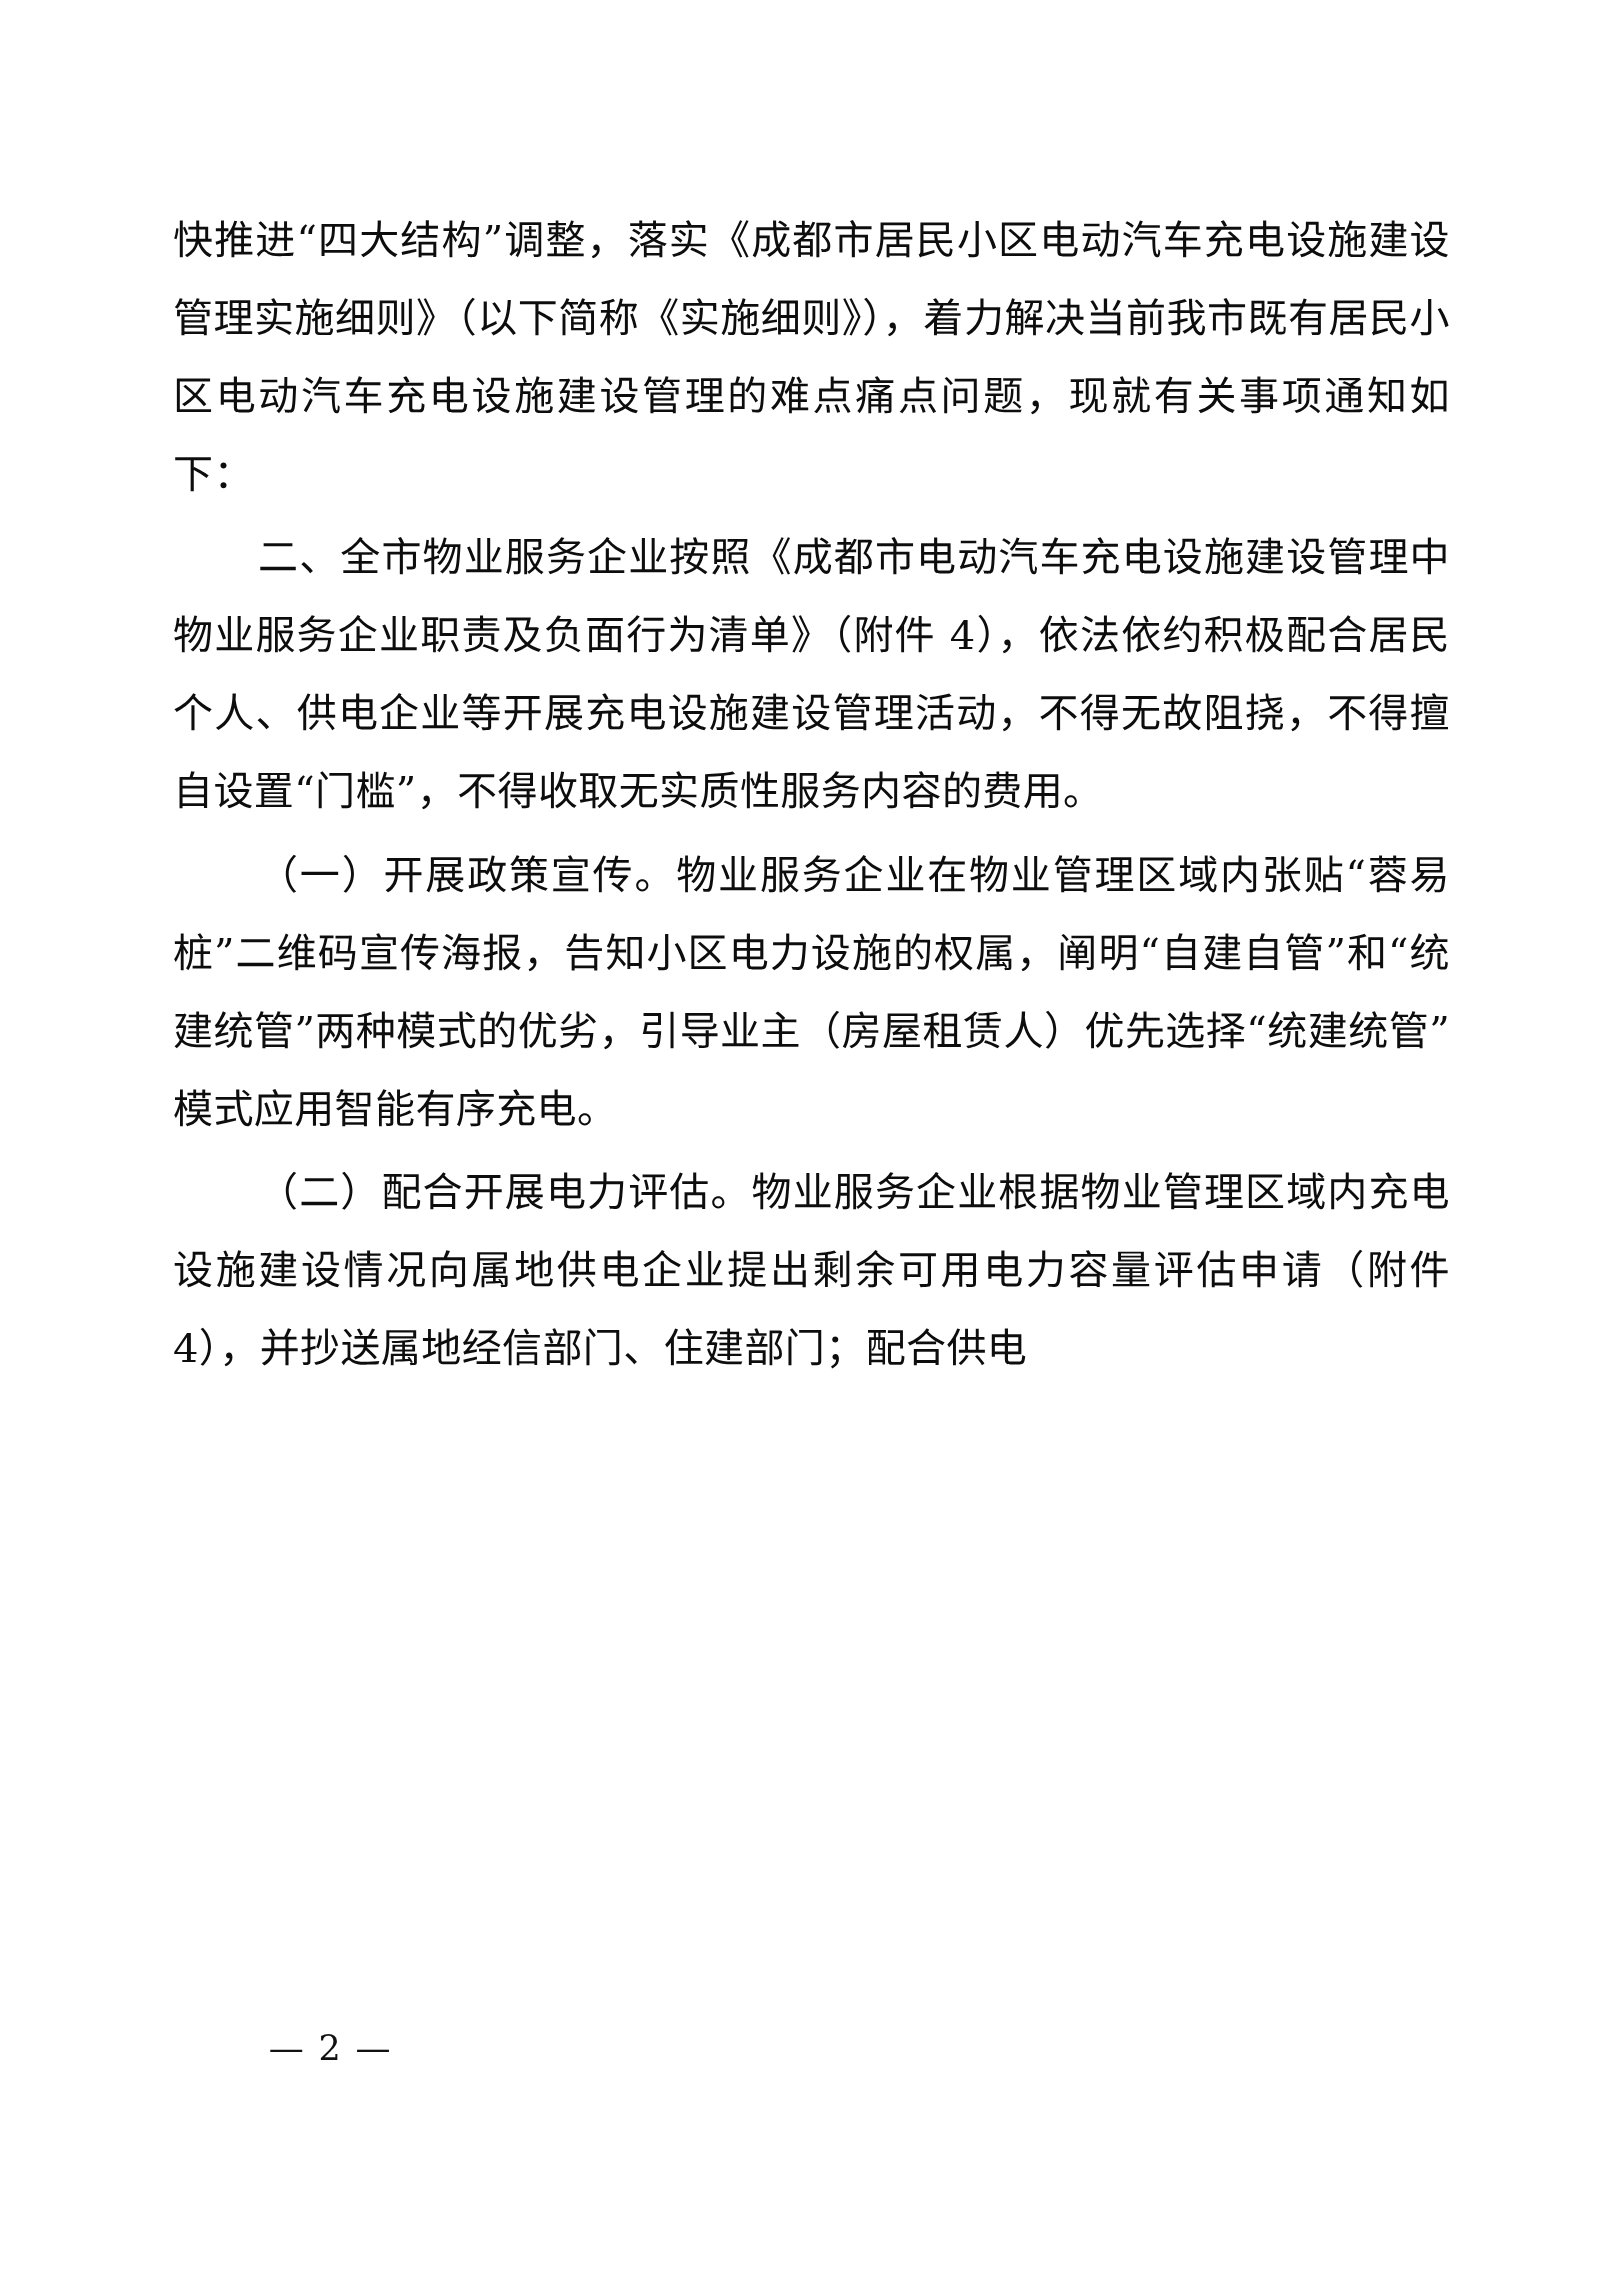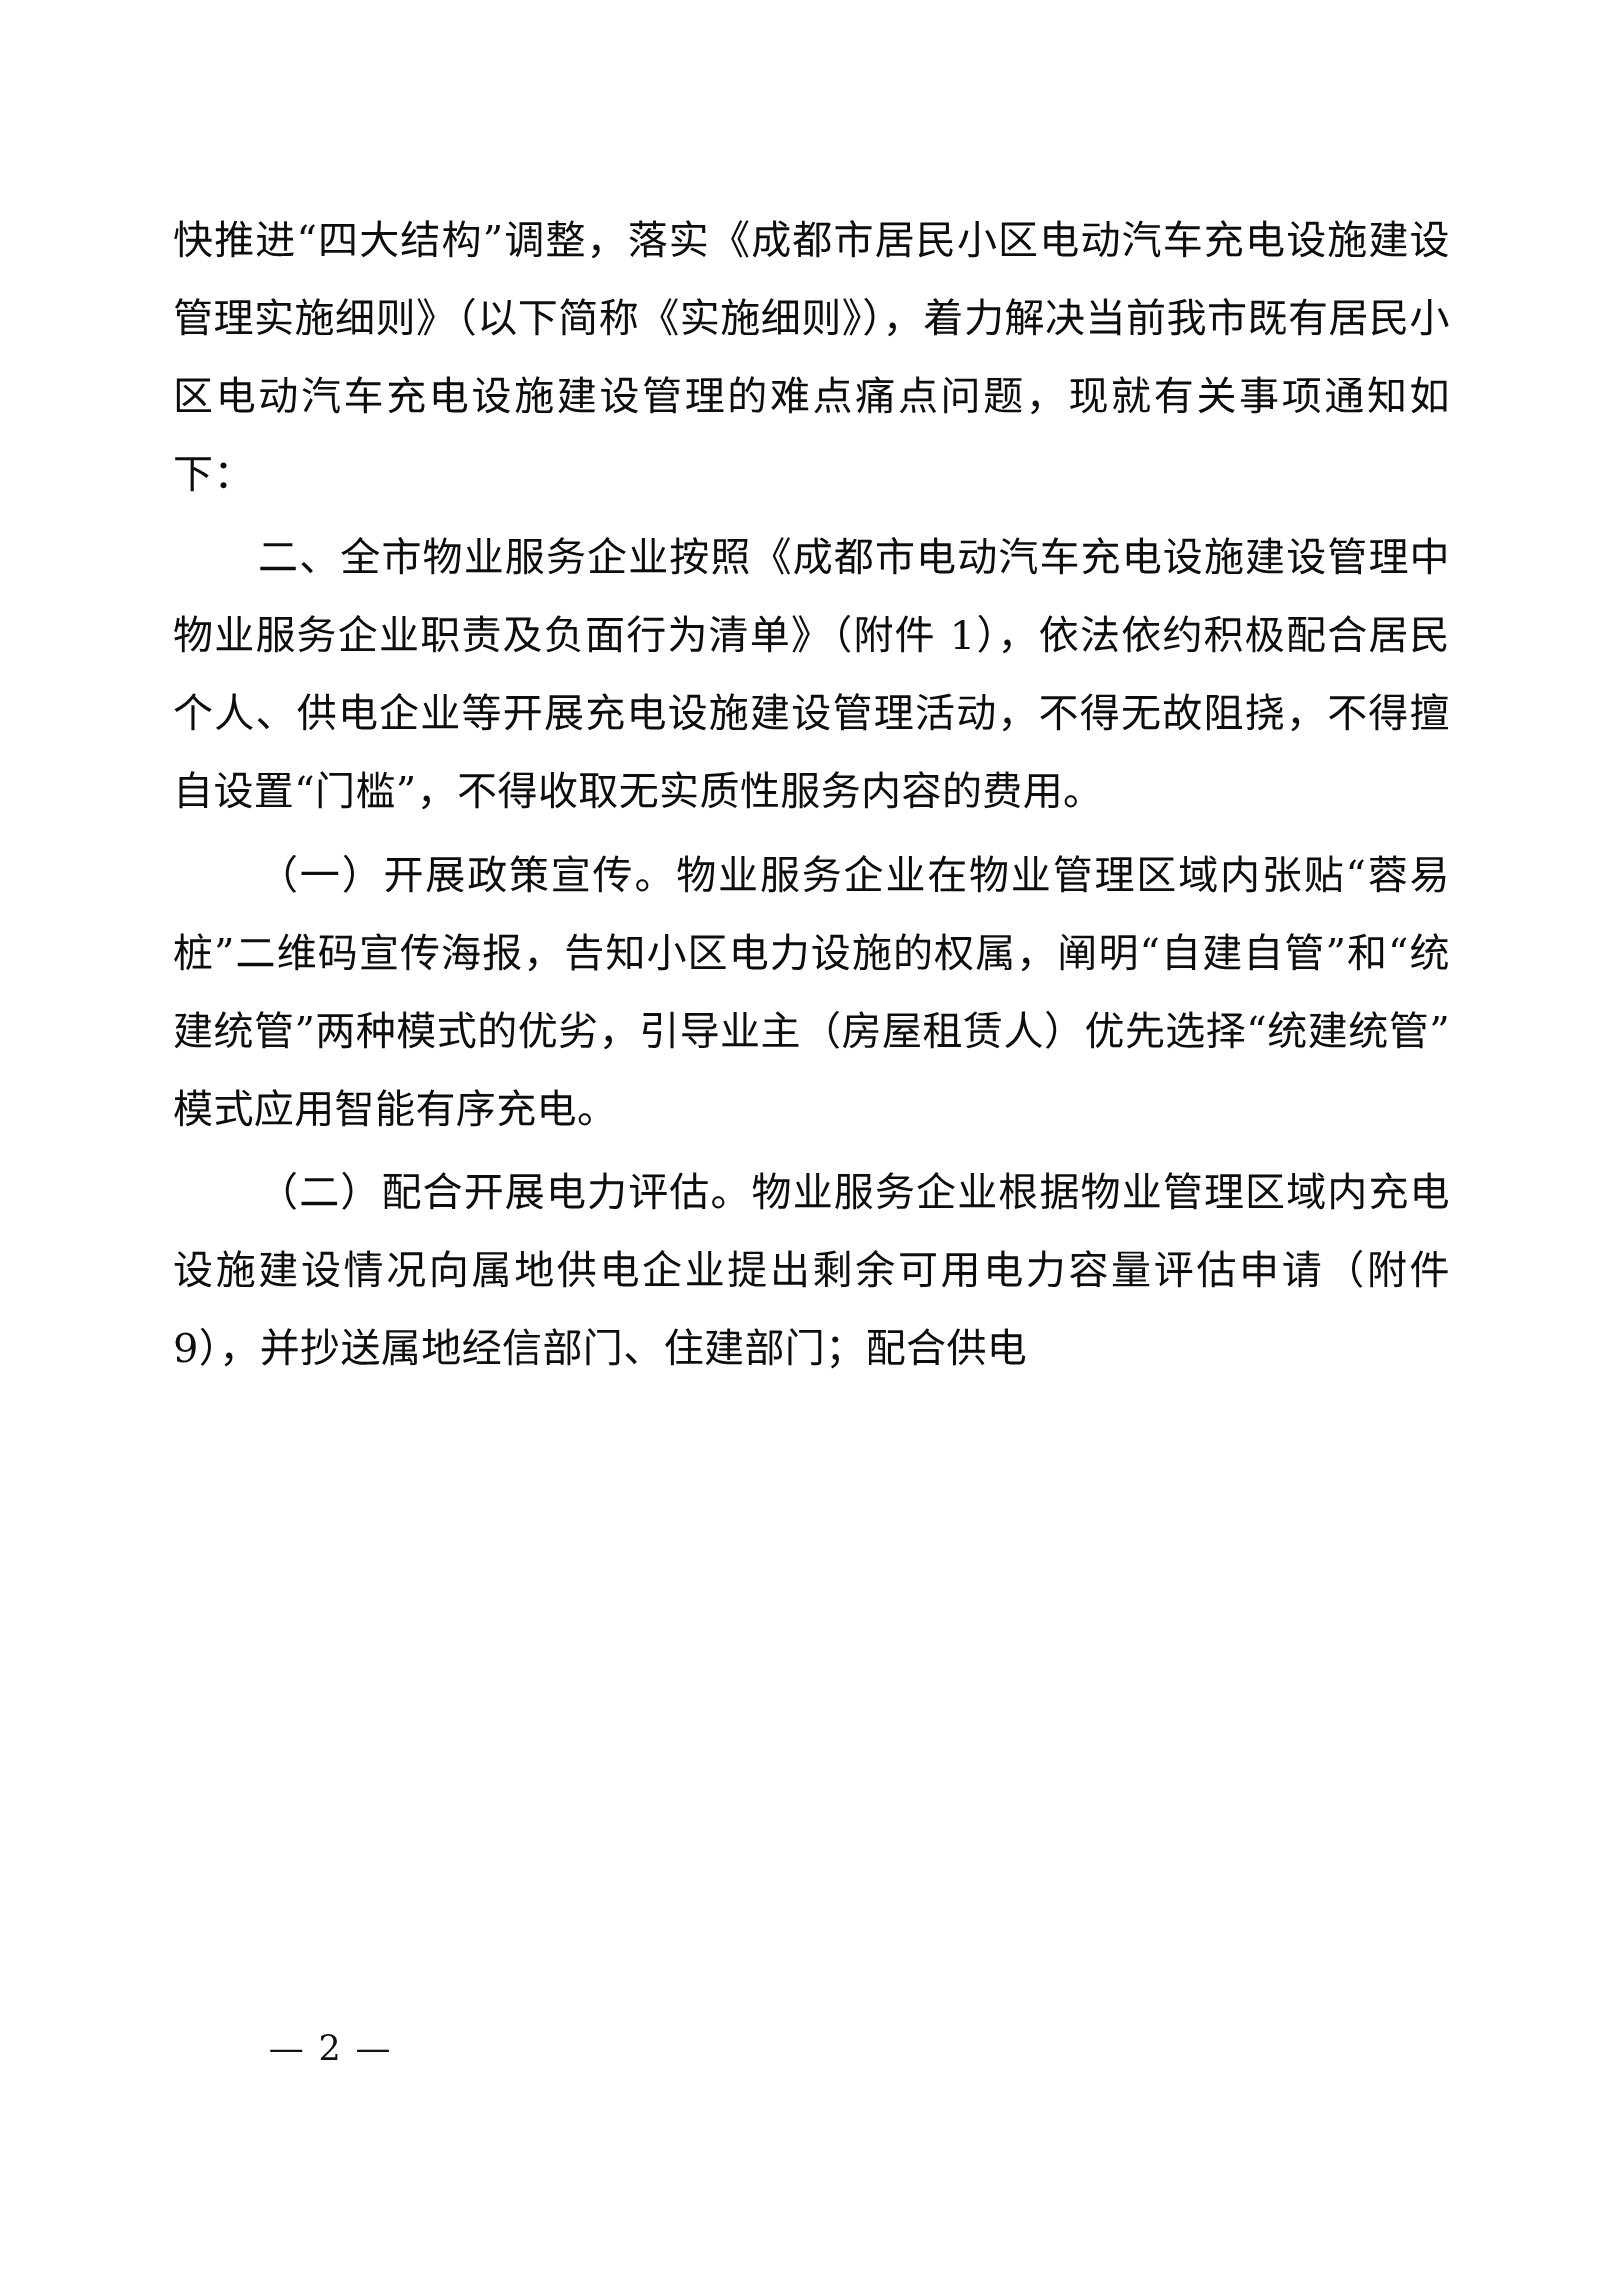--- a/index.html
+++ b/index.html
@@ -53,23 +53,23 @@
     margin-left: -961px;
   }
 </style>
 </head>
 <body>
 
 <div class="page">
 
   <div class="body-area">
     <p class="para">快推进“四大结构”调整，落实《成都市居民小区电动汽车充电设施建设管理实施细则》（以下简称《实施细则》），着力解决当前我市既有居民小区电动汽车充电设施建设管理的难点痛点问题，现就有关事项通知如下：</p>
-    <p class="para indent">二、全市物业服务企业按照《成都市电动汽车充电设施建设管理中物业服务企业职责及负面行为清单》（附件 1），依法依约积极配合居民个人、供电企业等开展充电设施建设管理活动，不得无故阻挠，不得擅自设置“门槛”，不得收取无实质性服务内容的费用。</p>
+    <p class="para indent">二、全市物业服务企业按照《成都市电动汽车充电设施建设管理中物业服务企业职责及负面行为清单》（附件 4），依法依约积极配合居民个人、供电企业等开展充电设施建设管理活动，不得无故阻挠，不得擅自设置“门槛”，不得收取无实质性服务内容的费用。</p>
     <p class="para indent">（一）开展政策宣传。物业服务企业在物业管理区域内张贴“蓉易桩”二维码宣传海报，告知小区电力设施的权属，阐明“自建自管”和“统建统管”两种模式的优劣，引导业主（房屋租赁人）优先选择“统建统管”模式应用智能有序充电。</p>
-    <p class="para indent">（二）配合开展电力评估。物业服务企业根据物业管理区域内充电设施建设情况向属地供电企业提出剩余可用电力容量评估申请（附件 9），并抄送属地经信部门、住建部门；配合供电</p>
+    <p class="para indent">（二）配合开展电力评估。物业服务企业根据物业管理区域内充电设施建设情况向属地供电企业提出剩余可用电力容量评估申请（附件 4），并抄送属地经信部门、住建部门；配合供电</p>
   </div>
 
   <div class="page-number">
     <span class="pn-inner">— 2 —</span>
   </div>
 
 </div>
 
 
 </body></html>

